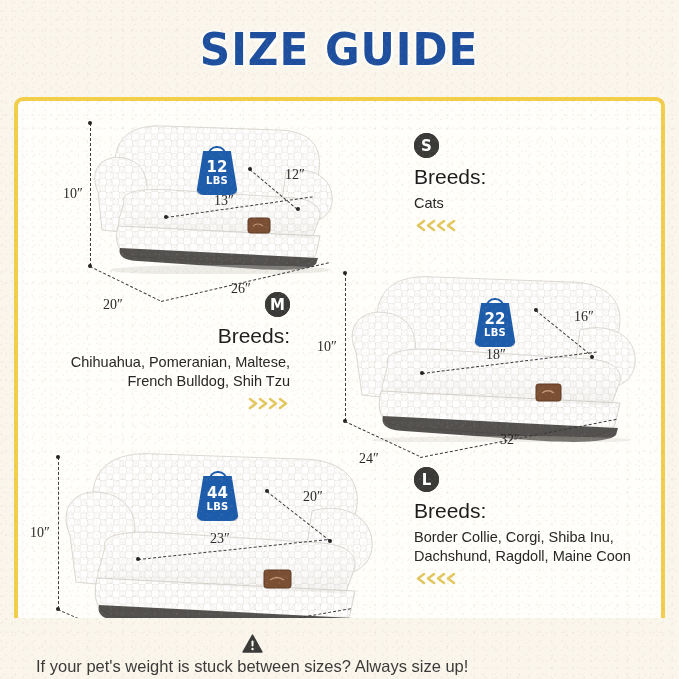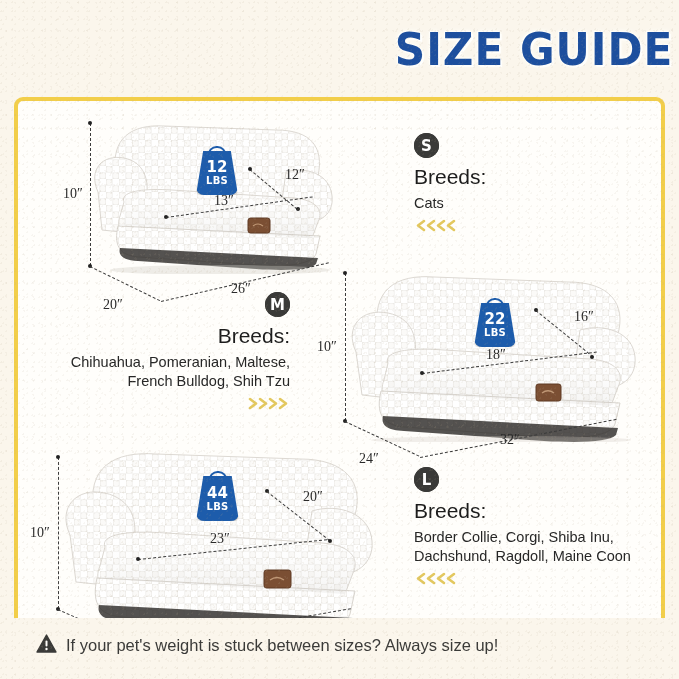--- a/index.html
+++ b/index.html
@@ -16,21 +16,21 @@
     background-image:
       radial-gradient(circle at 13% 27%, rgba(180,165,140,.22) 0 1px, transparent 1px),
       radial-gradient(circle at 47% 61%, rgba(180,165,140,.18) 0 1px, transparent 1px),
       radial-gradient(circle at 71% 19%, rgba(180,165,140,.20) 0 1px, transparent 1px),
       radial-gradient(circle at 83% 77%, rgba(180,165,140,.16) 0 1px, transparent 1px),
       radial-gradient(circle at 29% 88%, rgba(180,165,140,.18) 0 1px, transparent 1px);
     background-size:11px 9px,13px 12px,9px 14px,15px 11px,12px 13px;
   }
 
   
-  .title-wrap{position:absolute;left:0;top:24px;width:679px;text-align:right;}
+  .title-wrap{position:absolute;left:0;top:24px;width:679px;text-align:center;}
   .title{
     display:inline-block;
     font-family:"DejaVu Sans", sans-serif;
     font-size:44px;font-weight:bold;
     letter-spacing:1px;
     color:#1d4f9e;
     -webkit-text-stroke:1px #ffffff;
     paint-order:stroke fill;
     text-shadow:
       0 0 4px #fffdf7, 0 0 7px #fffdf7,
@@ -114,21 +114,21 @@
   }
   .breeds-b{
     font-family:"Liberation Sans", sans-serif;
     font-size:14.5px;color:#262626;line-height:1.32;margin-top:5px;
   }
   .chev{margin-top:6px;display:flex;gap:0px;color:#e8cf6b;}
   .chev svg{display:block;}
 
   
   .footer{
-    position:absolute;left:36px;top:634px;display:flex;align-items:center;gap:9px;
+    position:absolute;left:36px;top:634px;display:flex;align-items:center;flex-direction:column;
   }
   .footer .txt{
     font-family:"Liberation Sans", sans-serif;
     font-size:16.5px;color:#3a3a38;
   }
 </style>
 </head>
 <body>
 
 <div class="title-wrap">

